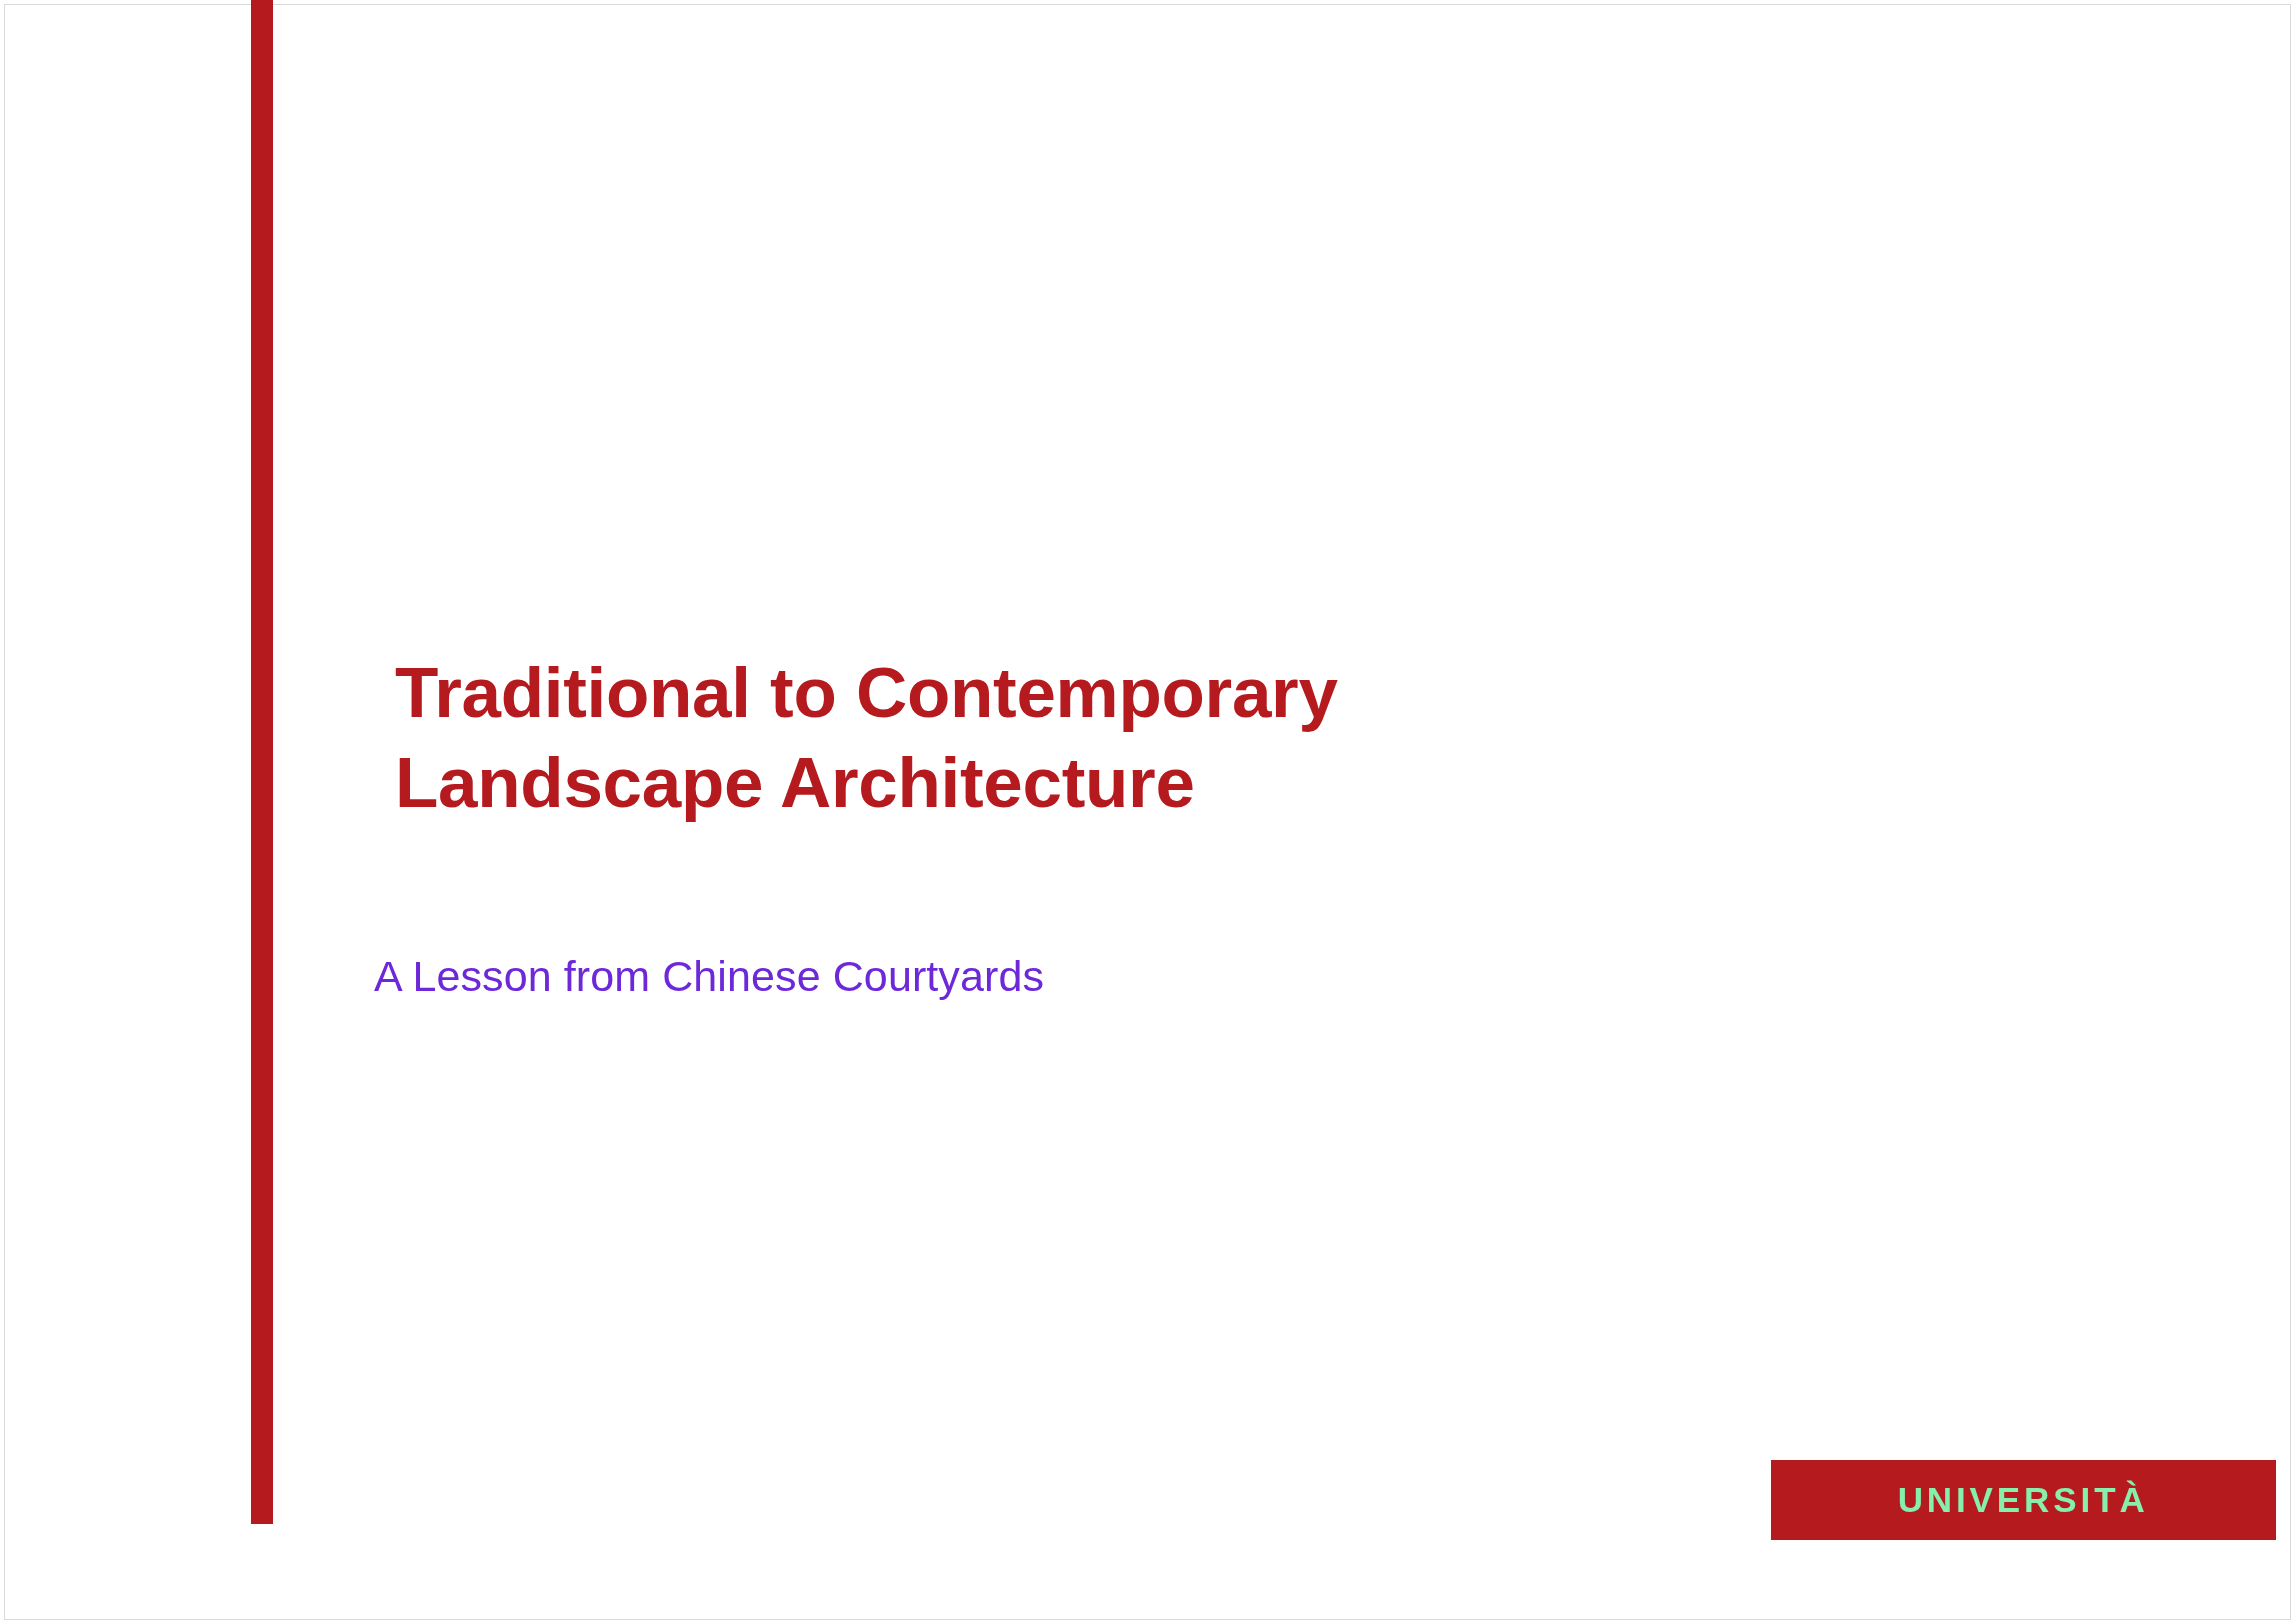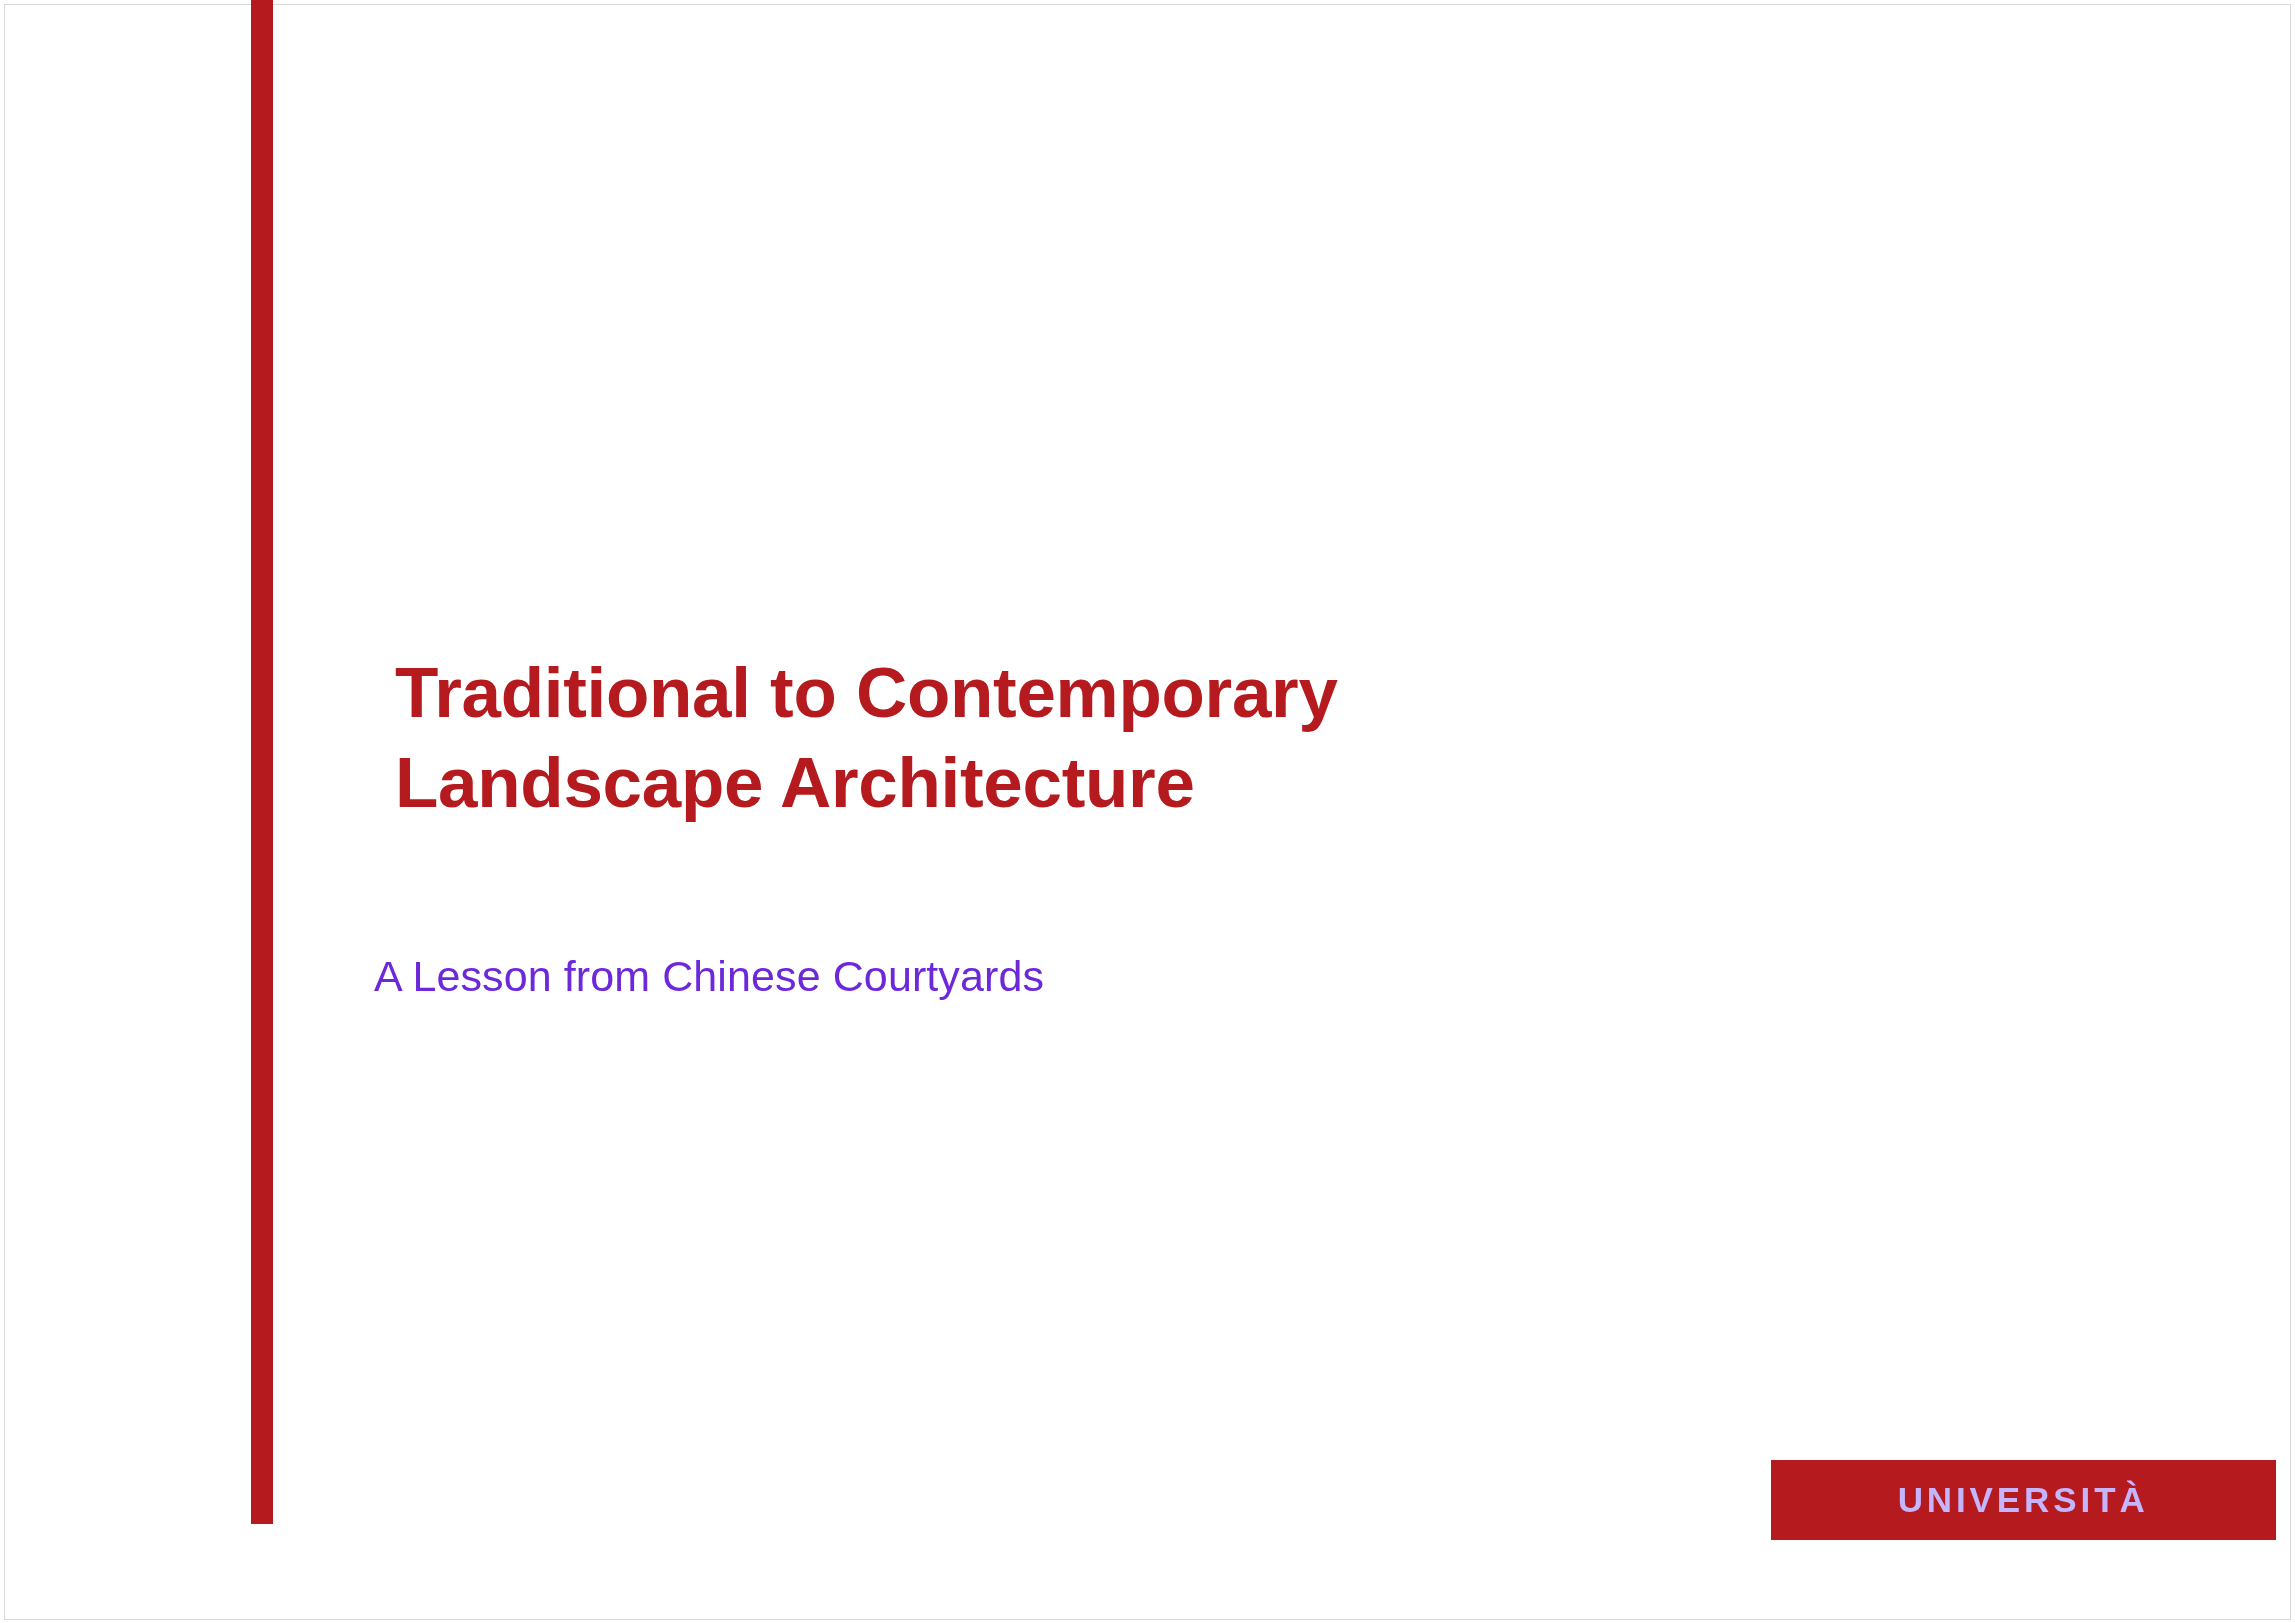--- a/index.html
+++ b/index.html
@@ -99,21 +99,21 @@
     right: 19.4px;
     bottom: 84px;
     width: 505px;
     height: 80px;
     background: #b51a1f;
     display: flex;
     align-items: center;
     justify-content: center;
   }
   .publisher-bar span {
-    color: #c4b5fd;
+    color: #86efac;
     font-size: 35px;
     font-weight: bold;
     letter-spacing: 3.9px;
     white-space: nowrap;
   }
 </style>
 </head>
 <body>
 
 <div class="page">

